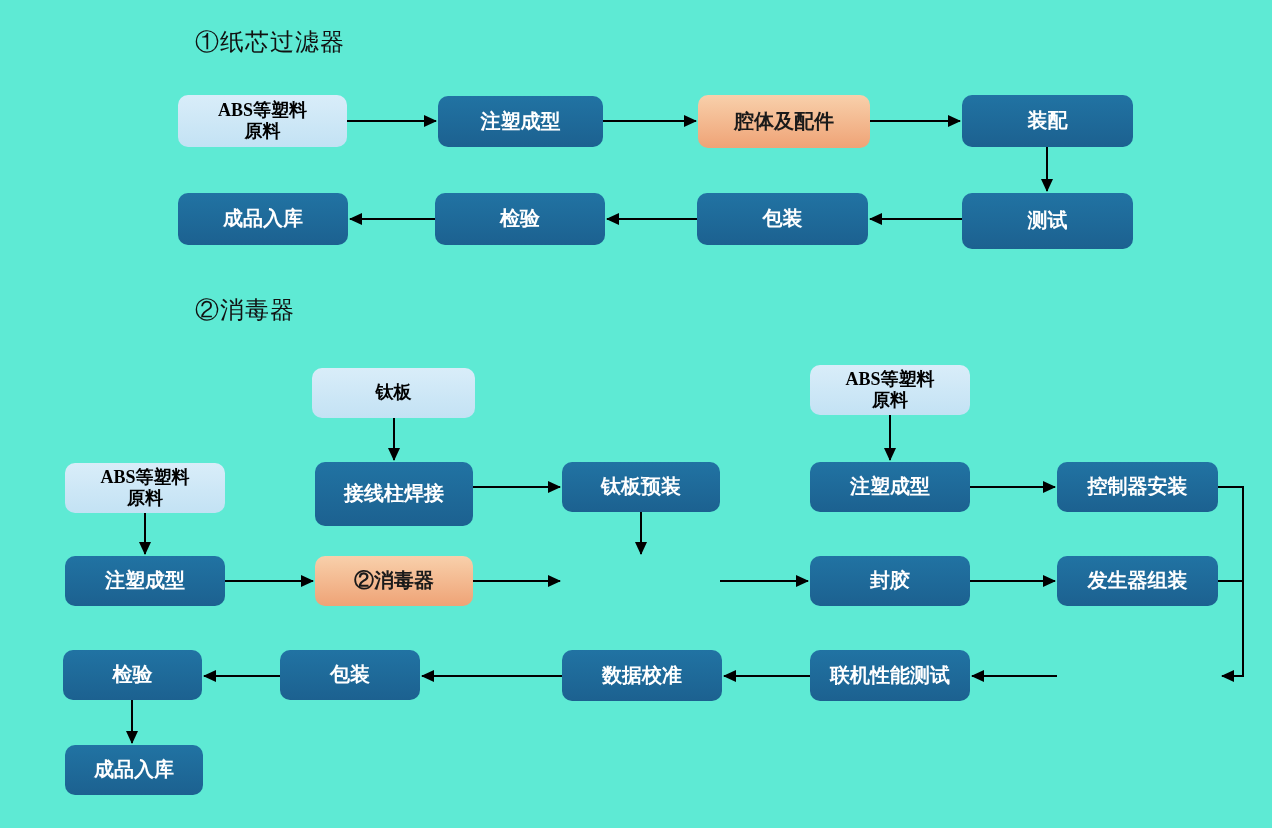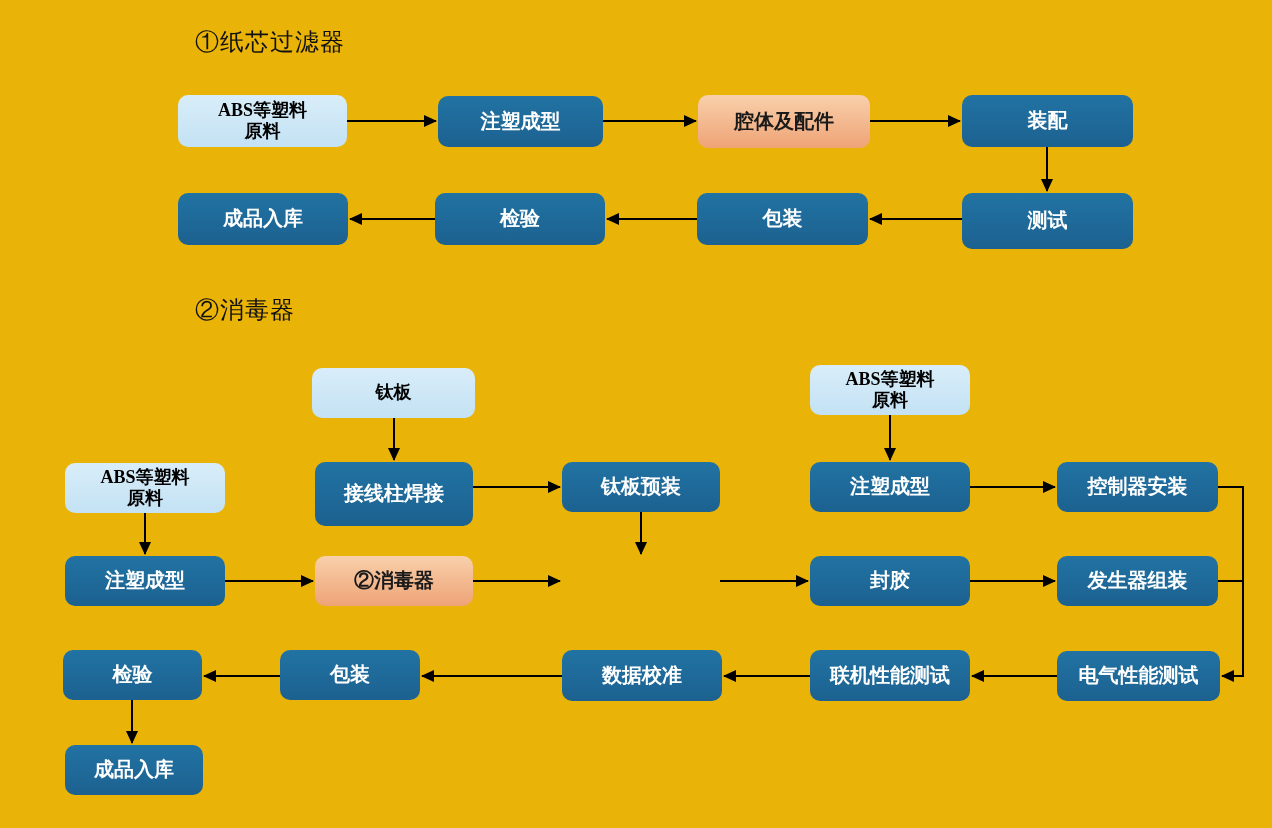--- a/index.html
+++ b/index.html
@@ -1,20 +1,20 @@
 <!DOCTYPE html>
 <html style="--process-top: #2173A3; --process-bottom: #1C6190; --process-text: #ffffff; --material-top: #D9EDF9; --material-bottom: #C3E2F4; --material-text: #000000; --component-top: #F8D0AB; --component-bottom: #EFA376; --component-text: #1a1a1a; --arrow-color: #000000;"><head>
 <meta charset="utf-8">
 <style>
   html, body { margin: 0; padding: 0; background: #ffffff; }
   .canvas {
     position: relative;
     width: 1272px;
     height: 828px;
-    background: #eab308;
+    background: #5eead4;
     overflow: hidden;
     font-family: "Liberation Serif", "DejaVu Serif", serif;
   }
   .diagram-title {
     position: absolute;
     font-size: 24px;
     color: #111111;
     letter-spacing: 1px;
     white-space: nowrap;
   }
@@ -112,15 +112,14 @@
     <div class="node process" style="left: 810px; top: 462px; width: 160px; height: 50px;">注塑成型</div>
     <div class="node process" style="left: 1057px; top: 462px; width: 161px; height: 50px;">控制器安装</div>
     <div class="node process" style="left: 65px; top: 556px; width: 160px; height: 50px;">注塑成型</div>
     <div class="node component" style="left: 315px; top: 556px; width: 158px; height: 50px;">②消毒器</div>
     <div class="node process" style="left: 810px; top: 556px; width: 160px; height: 50px;">封胶</div>
     <div class="node process" style="left: 1057px; top: 556px; width: 161px; height: 50px;">发生器组装</div>
     <div class="node process" style="left: 63px; top: 650px; width: 139px; height: 50px;">检验</div>
     <div class="node process" style="left: 280px; top: 650px; width: 140px; height: 50px;">包装</div>
     <div class="node process" style="left: 562px; top: 650px; width: 160px; height: 51px;">数据校准</div>
     <div class="node process" style="left: 810px; top: 650px; width: 160px; height: 51px;">联机性能测试</div>
-    <div class="node process" style="left: 1057px; top: 651px; width: 163px; height: 50px;">电气性能测试</div>
     <div class="node process" style="left: 65px; top: 745px; width: 138px; height: 50px;">成品入库</div>
   </div>
 
 </body></html>

